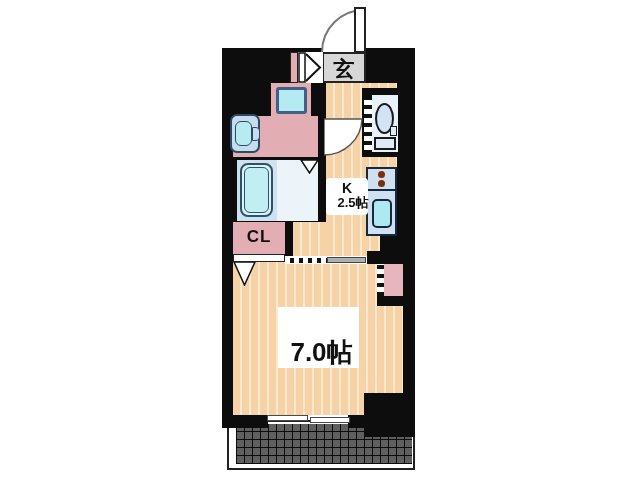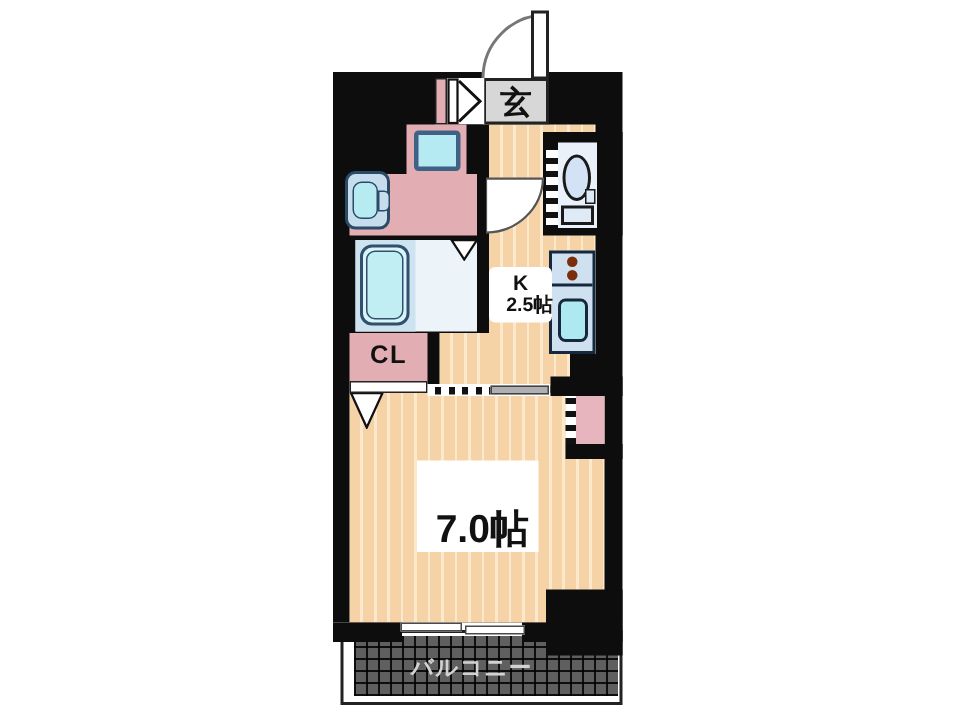--- a/index.html
+++ b/index.html
@@ -21,21 +21,20 @@
   <div class="abs wall" style="left:222px;top:48px;width:193px;height:367px;"></div>
 
   <div class="abs floor" style="left:326px;top:83px;width:71px;height:153px;"></div>
   <div class="abs floor" style="left:293px;top:222px;width:33px;height:35px;"></div>
   <div class="abs floor" style="left:326px;top:236px;width:54px;height:21px;"></div>
   <div class="abs floor" style="left:233px;top:262px;width:170px;height:153px;"></div>
 
   <div class="abs" style="left:227px;top:420px;width:188px;height:50px;background:#fff;border:2px solid #222;"></div>
   <div class="abs" style="left:236px;top:424px;width:176px;height:40px;background:#5f5f5f;
        background-image:repeating-linear-gradient(0deg,rgba(0,0,0,.85) 0 1.5px,transparent 1.5px 8px),repeating-linear-gradient(90deg,rgba(0,0,0,.85) 0 1.5px,transparent 1.5px 8px);"></div>
-  <div class="abs" style="left:262px;top:436px;width:105px;text-align:center;font-weight:700;font-size:15px;letter-spacing:1px;color:#d2d2d2;">バルコニー</div>
 
   <div class="abs wall" style="left:222px;top:415px;width:46px;height:13px;"></div>
   <div class="abs wall" style="left:348px;top:415px;width:67px;height:13px;"></div>
   <div class="abs wall" style="left:364px;top:393px;width:51px;height:44px;"></div>
   <div class="abs" style="left:267px;top:415px;width:41px;height:6px;background:#fff;border:1.5px solid #4a4a4a;"></div>
   <div class="abs" style="left:310px;top:417px;width:40px;height:6px;background:#fff;border:1.5px solid #4a4a4a;"></div>
 
   <div class="abs" style="left:322px;top:48px;width:44px;height:5px;background:#fff;"></div>
   <svg class="abs" style="left:318px;top:5px;" width="50" height="48" viewBox="0 0 50 48">
     <path d="M 4 47 A 42 42 0 0 1 46 5" fill="#fff" stroke="#777" stroke-width="2"></path>

